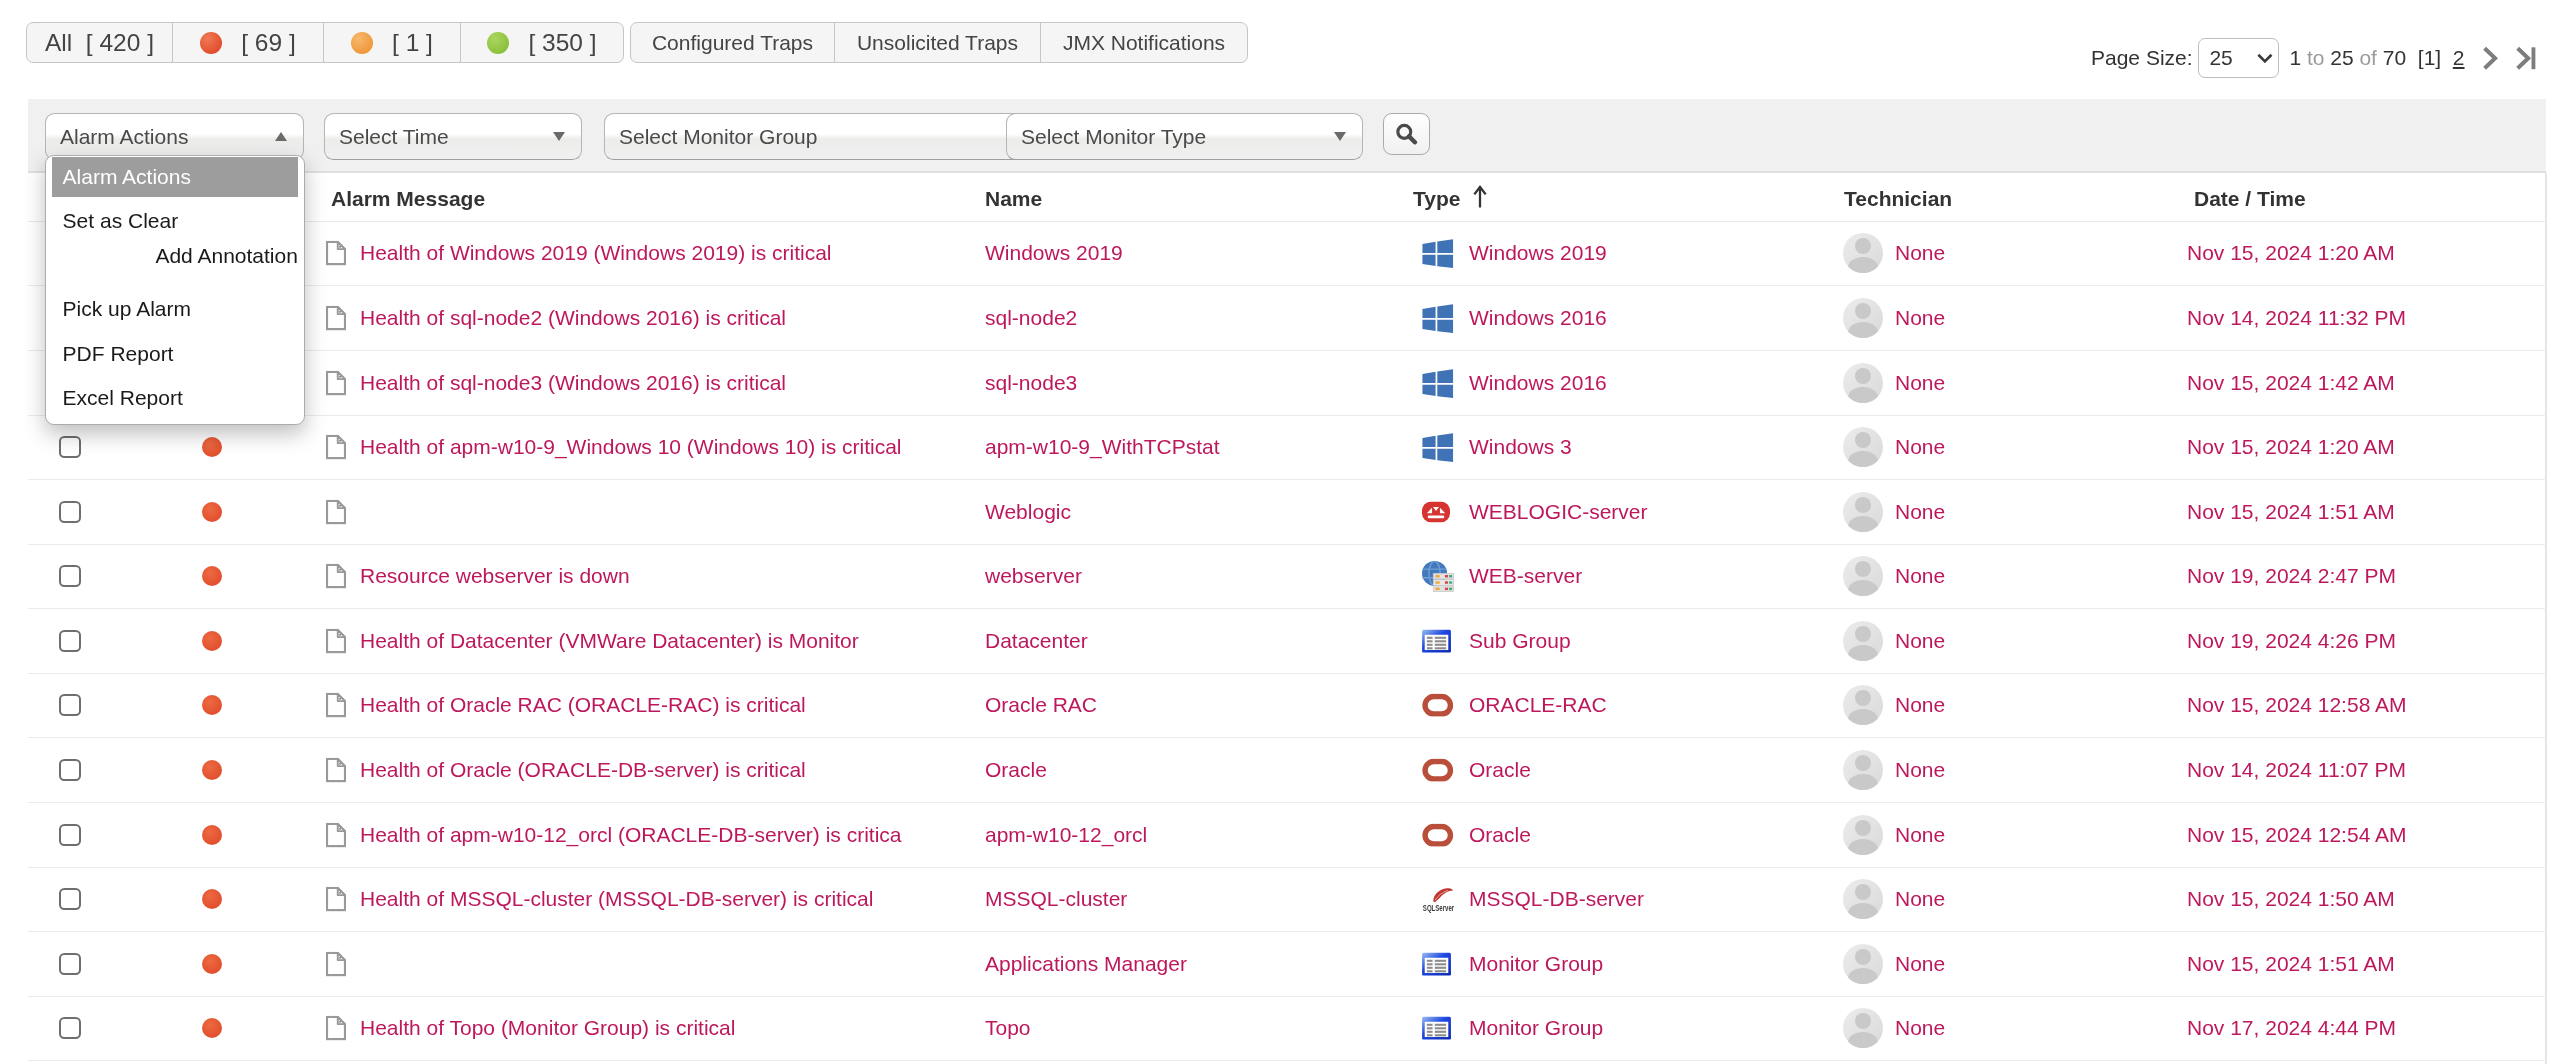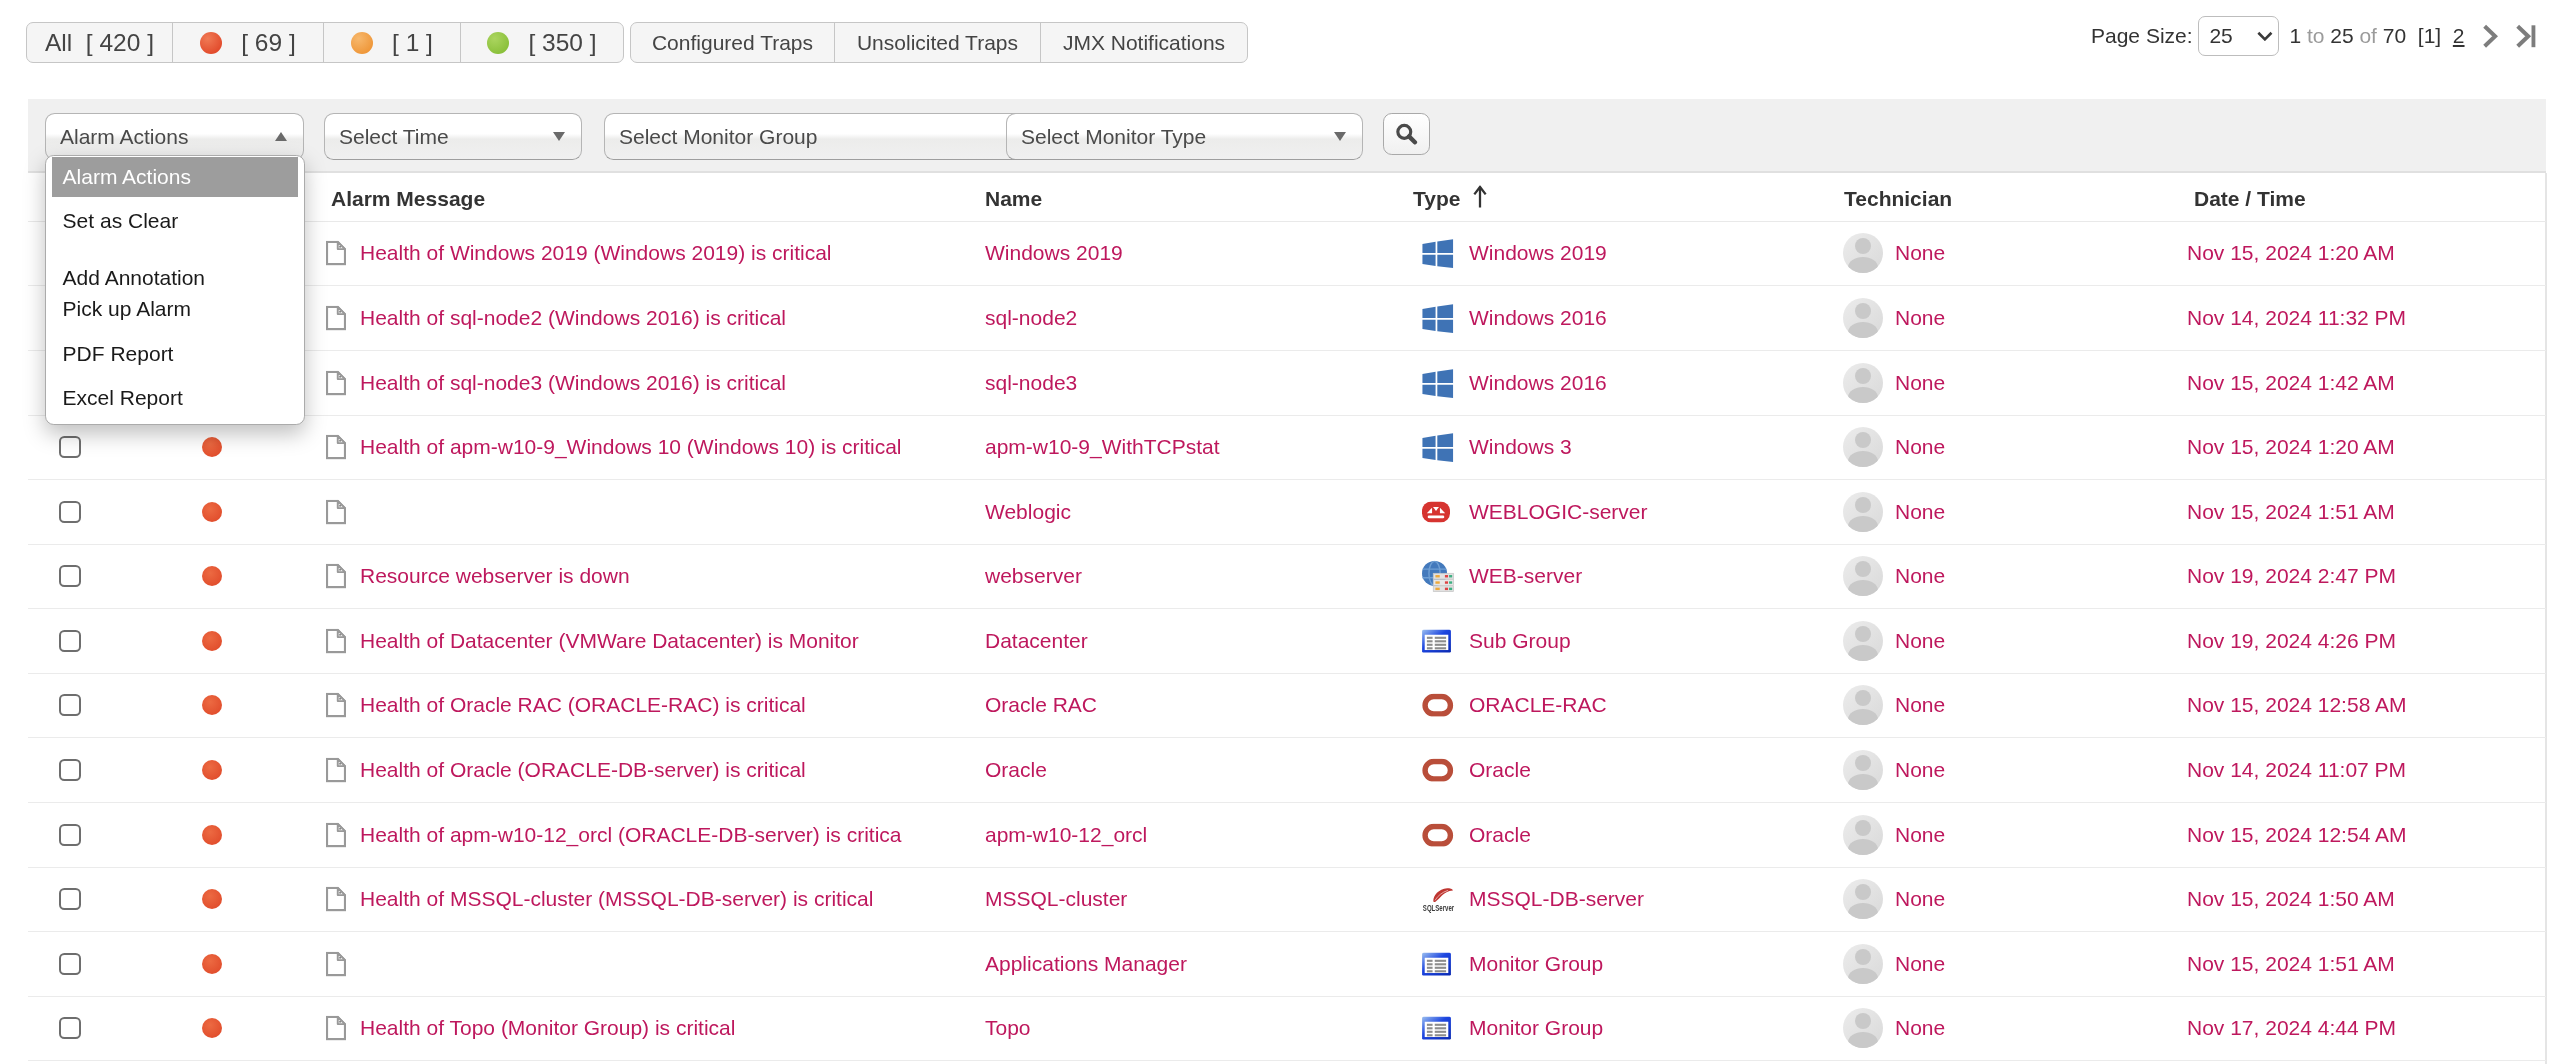--- a/index.html
+++ b/index.html
@@ -8,21 +8,21 @@
 .tgroup{position:absolute;top:22px;height:41px;display:flex;background:#f5f5f5;border:1.8px solid #c6c6c6;border-radius:7px;box-sizing:border-box;}
 .tgroup .tab{display:flex;align-items:center;justify-content:center;border-left:1.8px solid #c6c6c6;color:#444;box-sizing:border-box;}
 .tgroup .tab:first-child{border-left:none;}
 .t1 .tab{font-size:24.5px;}
 .t2 .tab{font-size:21px;}
 .dot{display:inline-block;width:22px;height:22px;border-radius:50%;}
 .dred{background:radial-gradient(circle at 35% 30%,#f07a55,#dd3b1e);}
 .dorange{background:radial-gradient(circle at 35% 30%,#f7b86d,#ec8c28);}
 .dgreen{background:radial-gradient(circle at 35% 30%,#abd55f,#7fb92e);}
 
-.pager{position:absolute;top:16px;left:2091px;height:40px;display:flex;align-items:center;font-size:21px;color:#333;}
+.pager{position:absolute;top:38px;left:2091px;height:40px;display:flex;align-items:center;font-size:21px;color:#333;}
 .psel{width:81px;height:40px;border:1.8px solid #bdbdbd;border-radius:7px;background:#fff;display:flex;align-items:center;box-sizing:border-box;margin-left:5.3px;}
 .gray{color:#9b9b9b;}
 
 .band{position:absolute;left:28px;top:99px;width:2518px;height:72px;background:#f0f0f0;border-bottom:2.6px solid #e0e0e0;}
 .sel{position:absolute;top:113px;height:47px;border:1.8px solid #b5b5b5;border-bottom-color:#9e9e9e;border-radius:9.6px;background:linear-gradient(#ffffff 44%,#ececeb 56%,#f0f0f0);box-sizing:border-box;display:flex;align-items:center;font-size:21px;color:#4a4a4a;}
 .sel .lbl{margin-left:14px;}
 .tri{position:absolute;right:15.8px;width:0;height:0;border-left:6.1px solid transparent;border-right:6.1px solid transparent;}
 .tdown{border-top:9.6px solid #6a6a6a;}
 .tup{border-bottom:9.6px solid #6a6a6a;}
 .searchbtn{position:absolute;left:1383px;top:113px;width:47px;height:42px;border:1.8px solid #a9a9a9;border-radius:8.8px;background:linear-gradient(#ffffff,#f0f0f0);box-sizing:border-box;display:flex;align-items:center;justify-content:center;}
@@ -484,21 +484,21 @@
     <span class="none">None</span>
     <span class="dt">Nov 17, 2024 4:44 PM</span>
   </div>
 <div class="menu">
 <div class="mi hi" style="top:0.9px;height:40px;">
       <span>Alarm Actions</span>
     </div>
 <div class="mi" style="top:43px;">
       <span>Set as Clear</span>
     </div>
-<div class="mi" style="top:100px;">
+<div class="mi" style="top:78px;justify-content:flex-end;">
       <span>Add Annotation</span>
     </div>
 <div class="mi" style="top:131px;">
       <span>Pick up Alarm</span>
     </div>
 <div class="mi" style="top:176px;">
       <span>PDF Report</span>
     </div>
 <div class="mi" style="top:220px;">
       <span>Excel Report</span>

